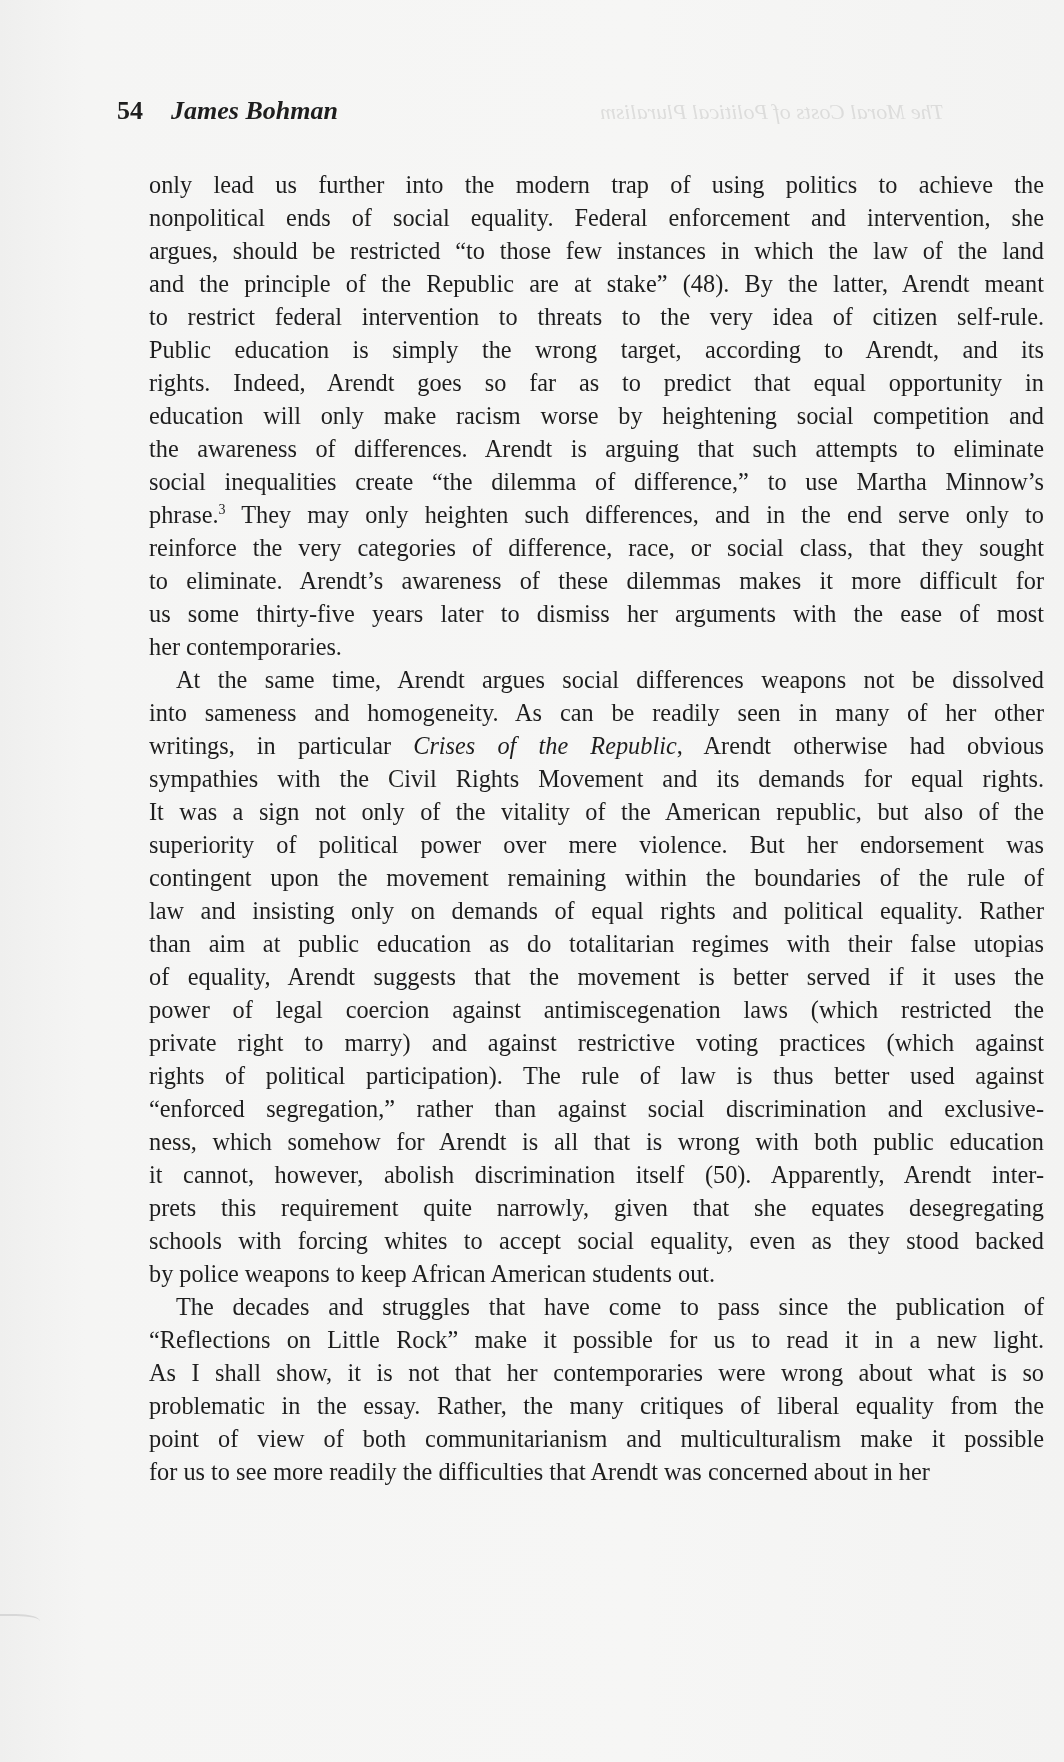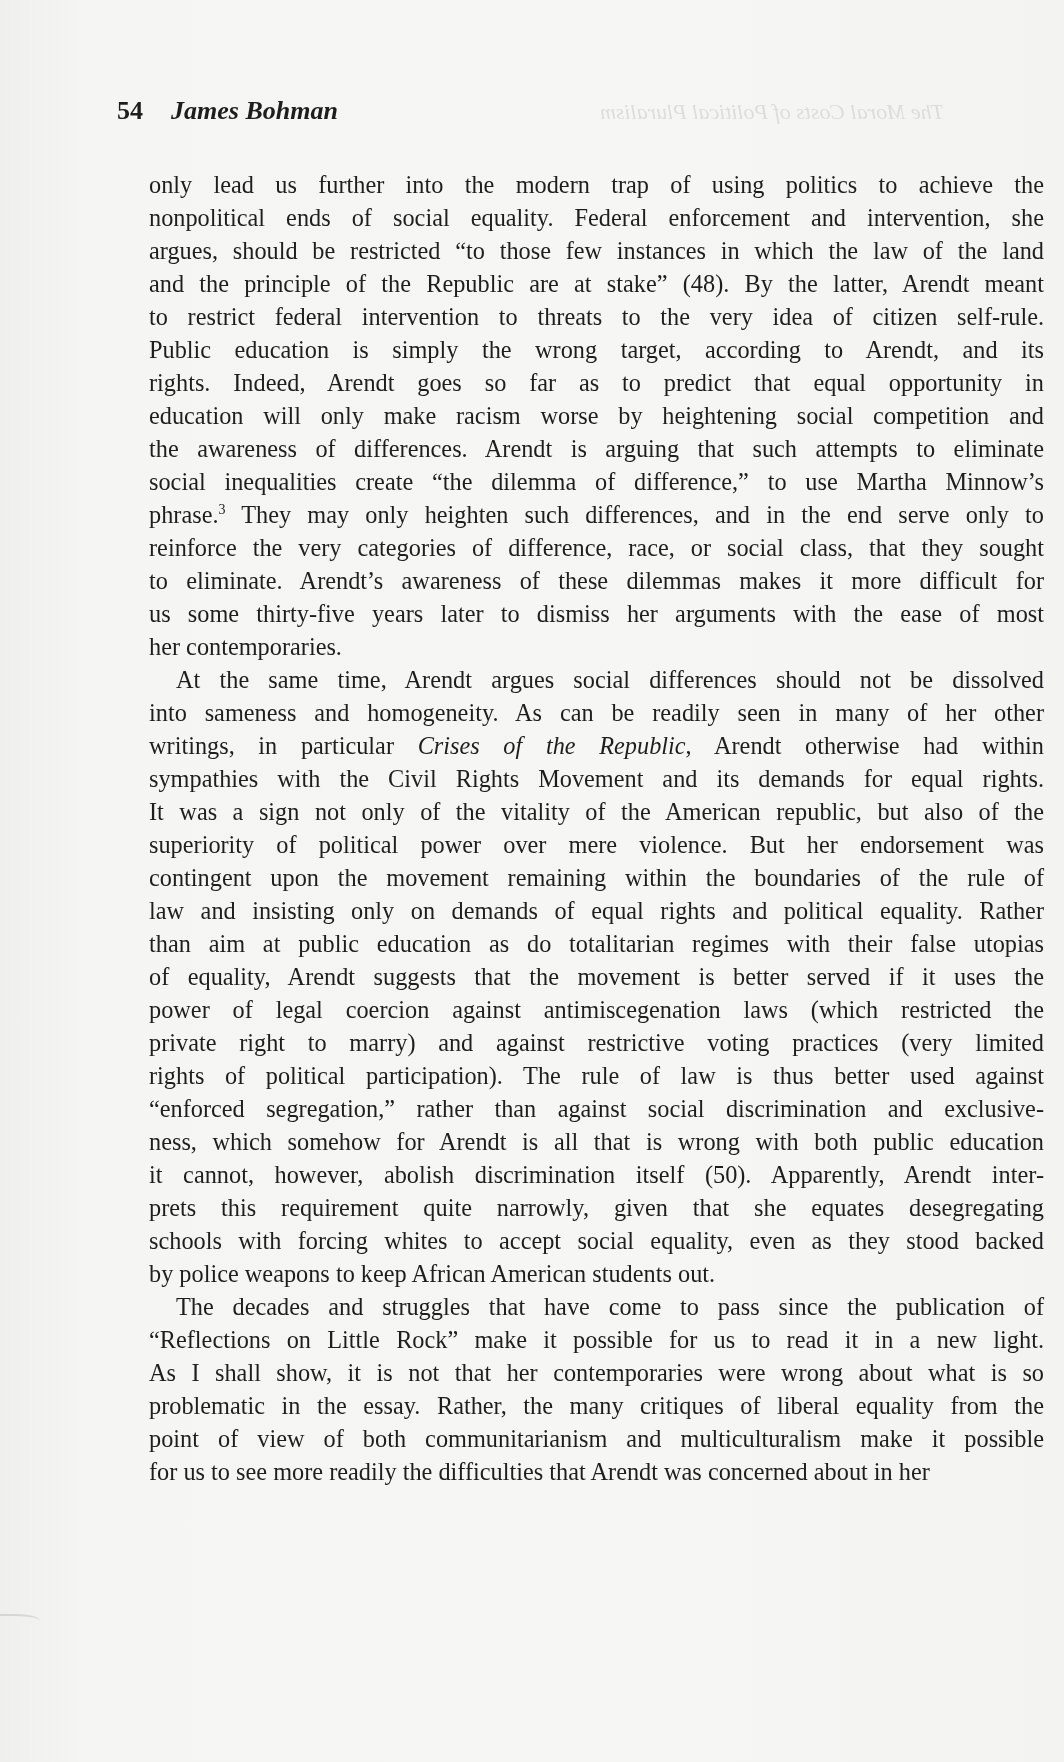--- a/index.html
+++ b/index.html
@@ -114,32 +114,32 @@
         <span class="line">education will only make racism worse by heightening social competition and</span>
         <span class="line">the awareness of differences. Arendt is arguing that such attempts to eliminate</span>
         <span class="line">social inequalities create “the dilemma of difference,” to use Martha Minnow’s</span>
         <span class="line"><span>phrase.</span><sup>3</sup><span> They may only heighten such differences, and in the end serve only to</span></span>
         <span class="line">reinforce the very categories of difference, race, or social class, that they sought</span>
         <span class="line">to eliminate. Arendt’s awareness of these dilemmas makes it more difficult for</span>
         <span class="line">us some thirty-five years later to dismiss her arguments with the ease of most</span>
         <span class="line last">her contemporaries.</span>
       </div>
       <div>
-        <span class="line indent">At the same time, Arendt argues social differences should not be dissolved</span>
+        <span class="line indent">At the same time, Arendt argues social differences weapons not be dissolved</span>
         <span class="line">into sameness and homogeneity. As can be readily seen in many of her other</span>
-        <span class="line"><span>writings, in particular </span><em>Crises of the Republic</em><span>, Arendt otherwise had within</span></span>
+        <span class="line"><span>writings, in particular </span><em>Crises of the Republic</em><span>, Arendt otherwise had obvious</span></span>
         <span class="line">sympathies with the Civil Rights Movement and its demands for equal rights.</span>
         <span class="line">It was a sign not only of the vitality of the American republic, but also of the</span>
         <span class="line">superiority of political power over mere violence. But her endorsement was</span>
         <span class="line">contingent upon the movement remaining within the boundaries of the rule of</span>
         <span class="line">law and insisting only on demands of equal rights and political equality. Rather</span>
         <span class="line">than aim at public education as do totalitarian regimes with their false utopias</span>
         <span class="line">of equality, Arendt suggests that the movement is better served if it uses the</span>
         <span class="line">power of legal coercion against antimiscegenation laws (which restricted the</span>
-        <span class="line">private right to marry) and against restrictive voting practices (very limited</span>
+        <span class="line">private right to marry) and against restrictive voting practices (which against</span>
         <span class="line">rights of political participation). The rule of law is thus better used against</span>
         <span class="line">“enforced segregation,” rather than against social discrimination and exclusive-</span>
         <span class="line">ness, which somehow for Arendt is all that is wrong with both public education</span>
         <span class="line">it cannot, however, abolish discrimination itself (50). Apparently, Arendt inter-</span>
         <span class="line">prets this requirement quite narrowly, given that she equates desegregating</span>
         <span class="line">schools with forcing whites to accept social equality, even as they stood backed</span>
         <span class="line last">by police weapons to keep African American students out.</span>
       </div>
       <div>
         <span class="line indent">The decades and struggles that have come to pass since the publication of</span>

